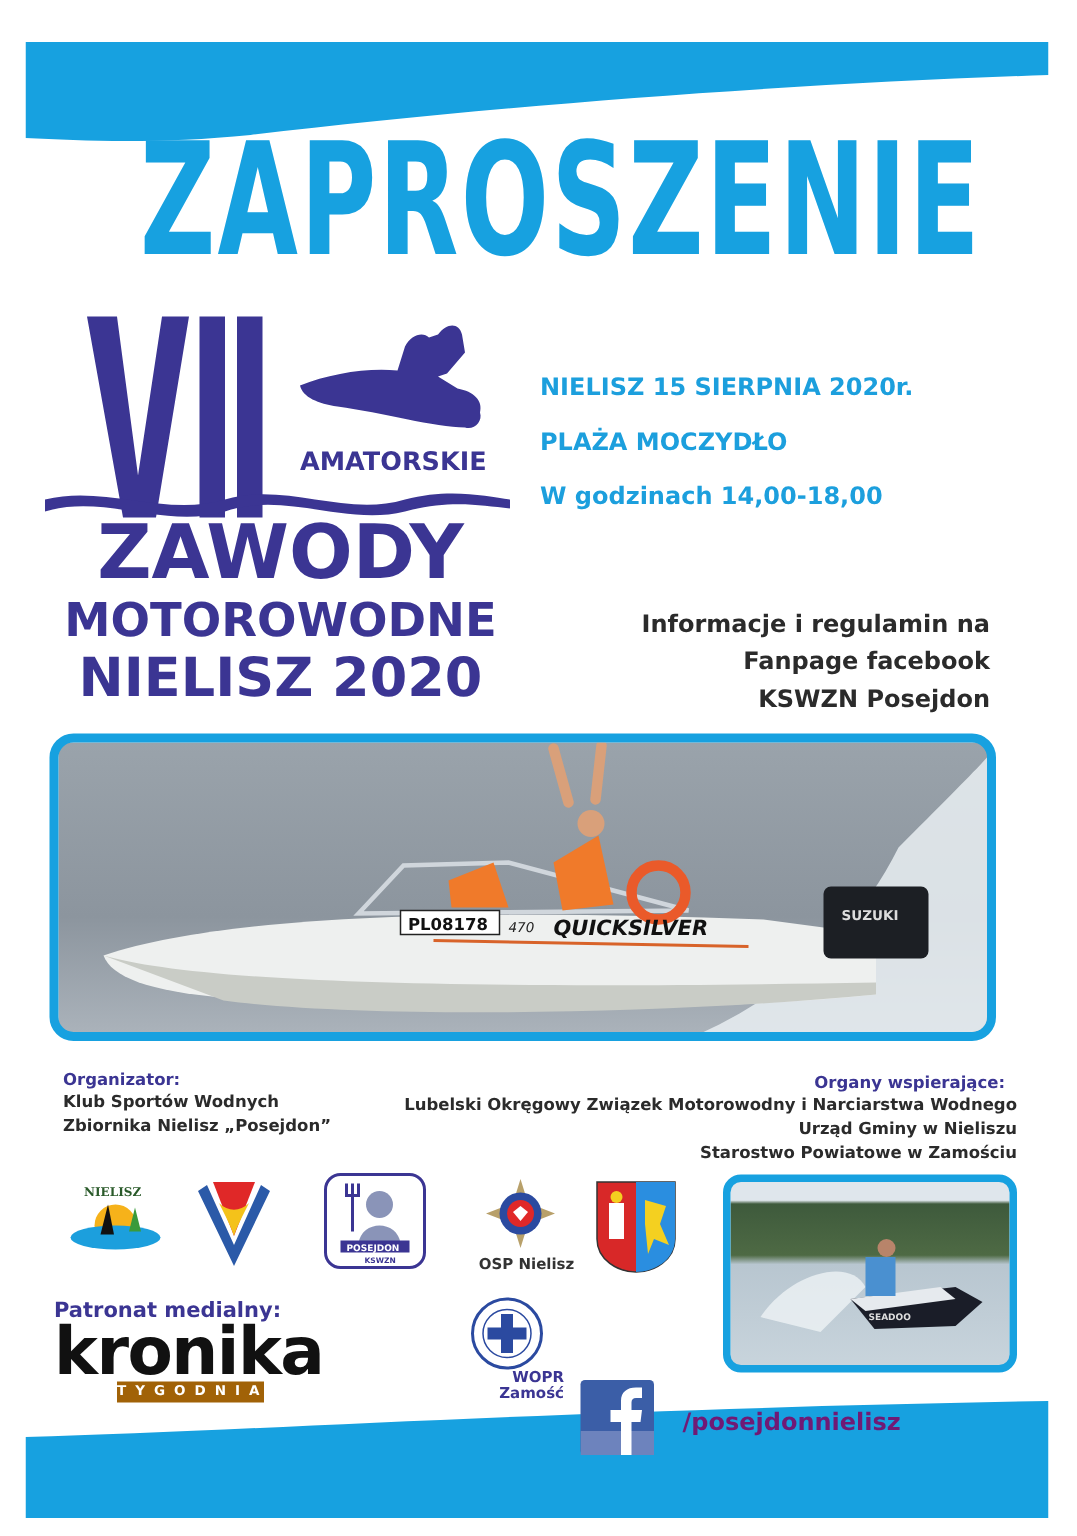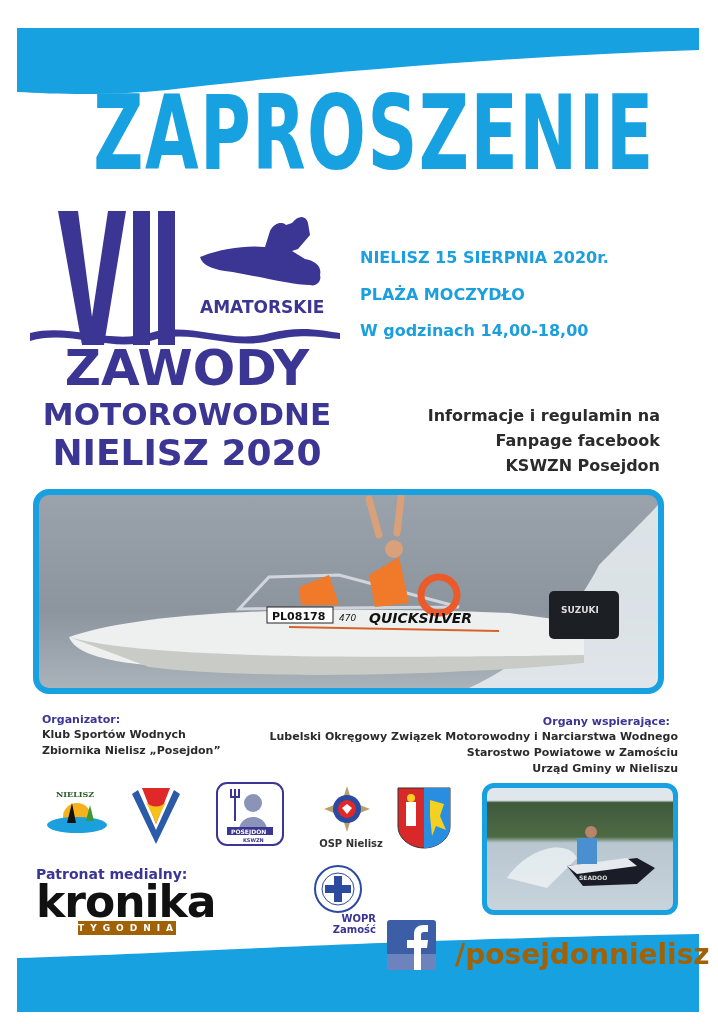--- a/index.html
+++ b/index.html
@@ -16,21 +16,21 @@
   .info-dark{left:370px;width:290px;text-align:right;color:#2b2b2b;font-weight:bold;font-size:16px;line-height:25px;}
   .photo-frame{left:33px;top:489px;width:631px;height:205px;border:6px solid #17a1e0;border-radius:16px;overflow:hidden;background:linear-gradient(#9aa3ab,#8c959e 60%,#aab2ba);box-sizing:border-box;}
   .org-label{font-weight:bold;font-size:11px;line-height:14px;}
   .org-text{font-weight:bold;font-size:11px;line-height:16px;color:#2b2b2b;}
   .jet-frame{left:482px;top:783px;width:196px;height:132px;border:5px solid #17a1e0;border-radius:12px;overflow:hidden;box-sizing:border-box;background:linear-gradient(#dfe6ec 0,#dfe6ec 10%,#3e5a3c 12%,#4e6a44 40%,#b8c6d0 45%,#c8d4dc 100%);}
   .patronat{left:36px;top:866px;font-weight:bold;font-size:14px;color:#3b3593;}
   .kronika{left:36px;top:880px;font-weight:900;font-size:44px;line-height:44px;color:#111;letter-spacing:-1px;font-family:"DejaVu Sans",sans-serif;}
   .tygodnia{left:78px;top:921px;width:98px;height:14px;background:#a16207;color:#fff;font-weight:bold;font-size:9px;line-height:14px;text-align:center;letter-spacing:6px;}
   .bottom-band{left:17px;top:930px;width:682px;height:82px;}
   .fb-icon{left:387px;top:920px;width:49px;height:50px;background:#3b5ea7;border-radius:3px;}
-  .fb-handle{left:455px;top:938px;color:#a16207;font-weight:bold;font-size:28px;}
+  .fb-handle{left:455px;top:938px;color:#701a75;font-weight:bold;font-size:16px;}
 </style>
 </head>
 <body>
 
 <svg class="abs top-band" viewBox="0 0 682 68" preserveAspectRatio="none">
   <path d="M0 0 H682 V22 C500 28 300 44 150 62 C90 68 40 66 0 64 Z" fill="#17a1e0"></path>
 </svg>
 
 <div class="abs title">ZAPROSZENIE</div>
 
@@ -80,22 +80,22 @@
 
 <div class="abs" style="left:42px;top:713px;">
   <div class="org-label navy">Organizator:</div>
   <div class="org-text">Klub Sportów Wodnych</div>
   <div class="org-text">Zbiornika Nielisz „Posejdon”</div>
 </div>
 
 <div class="abs" style="right:40px;top:715px;text-align:right;">
   <div class="org-label navy" style="margin-right:8px">Organy wspierające:</div>
   <div class="org-text">Lubelski Okręgowy Związek Motorowodny i Narciarstwa Wodnego</div>
+  <div class="org-text">Urząd Gminy w Nieliszu</div>
   <div class="org-text">Starostwo Powiatowe  w Zamościu</div>
-  <div class="org-text">Urząd Gminy w Nieliszu</div>
 </div>
 
 <svg class="abs" style="left:42px;top:787px" width="70" height="50" viewBox="0 0 70 50">
   <text x="14" y="10" font-family="DejaVu Serif, serif" font-size="8" font-weight="bold" fill="#2a5a2a">NIELISZ</text>
   <circle cx="35" cy="30" r="14" fill="#f6b21a"></circle>
   <ellipse cx="35" cy="38" rx="30" ry="8" fill="#1c9fdd"></ellipse>
   <path d="M25 36 L30 16 L34 36 Z" fill="#111"></path>
   <path d="M44 34 L48 18 L52 34 Z" fill="#3a9a3a"></path>
 </svg>
 

